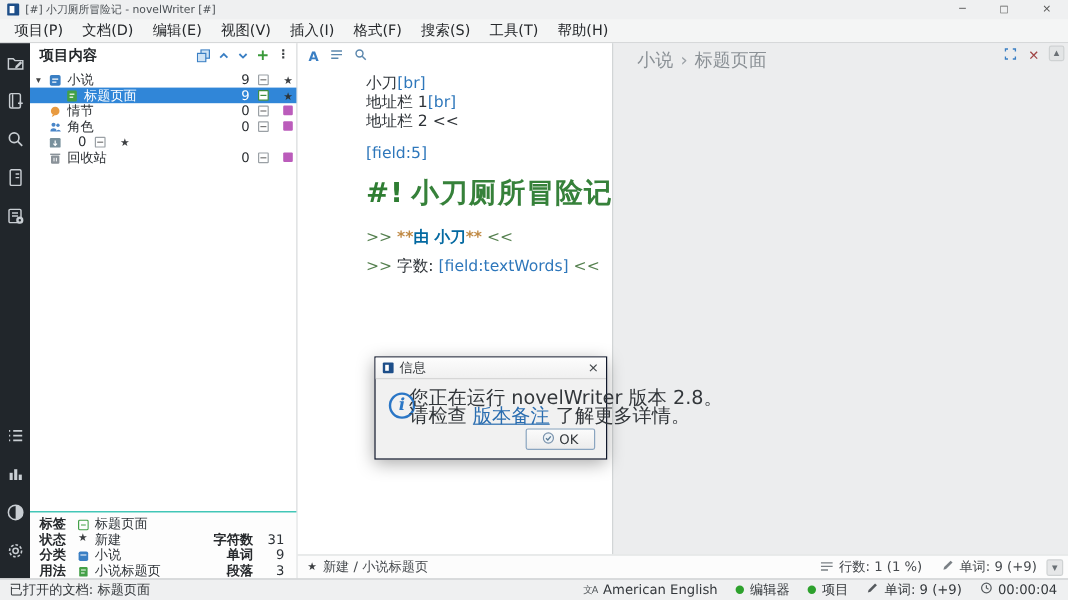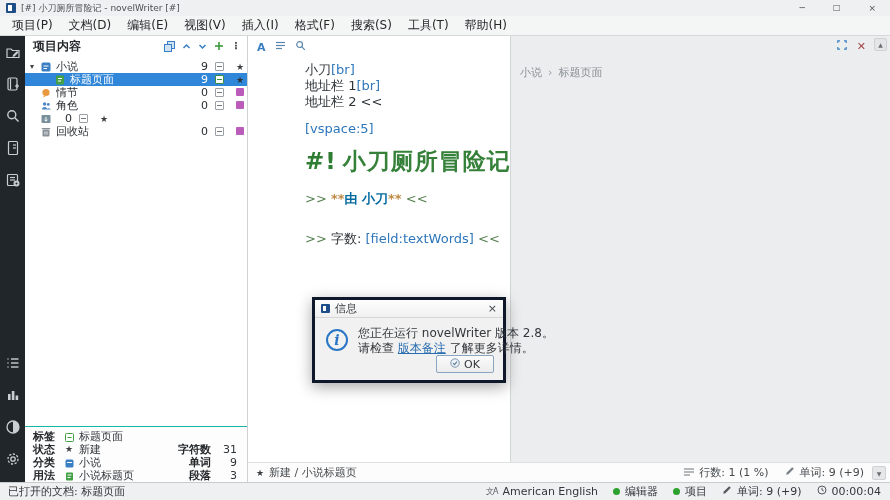--- a/index.html
+++ b/index.html
@@ -71,50 +71,50 @@
   .editor { position:absolute; top:0; bottom:20px; left:248px; width:262px; background:#ffffff; }
   .ed-header { position:absolute; top:4px; left:9px; display:flex; align-items:center; gap:9px; }
   .ed-a { color:#3a7fc4; font-weight:bold; font-size:11px; line-height:11px; }
   .ed-content { position:absolute; top:26px; left:57px; right:4px; font-size:13px; line-height:16px; white-space:nowrap; }
   .tag { color:#2e77bb; }
   .plain { color:#2e3338; }
   .vspace { margin-top:11px; }
   .headline { margin-top:8px; font-size:23px; line-height:32px; font-weight:bold; color:#36813a; letter-spacing:1px;text-align:right; }
   .headline .hmark { color:#2e7d32; margin-right:6px; }
   .l-by { margin-top:14px; }
-  .l-wc { margin-top:24px; }
+  .l-wc { margin-top:8px; }
   .align { color:#55804f; }
   .bmark { color:#c08a45; font-weight:bold; }
   .bold-orange { color:#0369a1; font-weight:bold; }
 
   
   .viewer { position:absolute; top:0; bottom:20px; left:510px; right:0; background:#ecedee; border-left:1px solid #d2d5d6; }
-  .vw-header { position:absolute; top:5px; left:9px; color:#8b9196; font-size:11px;margin-top:24px; }
+  .vw-header { position:absolute; top:5px; left:20px; color:#8b9196; font-size:15px; }
   .crumb-sep { margin:0 6px; color:#9aa0a5; }
   .vw-tools { position:absolute; top:4px; right:24px; display:flex; gap:10px; align-items:center; }
   .vw-close { color:#a04545; font-size:11px; line-height:11px; }
   .sb-btn { position:absolute; right:3px; width:13px; height:13px; background:#e3e5e6; border:1px solid #cfd2d3; border-radius:2px; display:flex; align-items:center; justify-content:center; font-size:6px; color:#6a7075; }
   .sb-up { top:2px; }
 
   
   .panel-footer { position:absolute; left:248px; right:0; bottom:0; height:20px; background:#fcfcfc; border-top:1px solid #dddfe0; display:flex; align-items:center; font-size:11px; color:#45494d; }
   .pf-left { display:flex; align-items:center; gap:5px; padding-left:8px; flex:1; }
   .pf-right { display:flex; align-items:center; gap:16px; padding-right:26px; }
   .pf-item { display:flex; align-items:center; gap:5px; }
   .pf-sb-down { position:absolute; right:4px; top:3px; width:14px; height:14px; background:#e6e7e8; border:1px solid #cfd2d3; border-radius:2px; display:flex; align-items:center; justify-content:center; font-size:6px; color:#6a7075; }
 
   
-  .dialog { position:absolute; left:312px; top:261px; width:194px; height:86px; background:#f1f1f1; border:3px solid #0f172a; box-shadow:0 4px 14px rgba(0,0,0,.35); }
+  .dialog { position:absolute; left:312px; top:261px; width:194px; height:86px; background:#f1f1f1; border:1px solid #0f172a; box-shadow:0 4px 14px rgba(0,0,0,.35); }
   .dlg-title { height:18px; background:linear-gradient(#fdfdfd,#f0f0f0); border-bottom:1px solid #d6d6d6; display:flex; align-items:center; padding:0 6px; }
   .dlg-icon { width:9px; height:9px; background:#1d4e89; border-radius:1px; margin-right:5px; position:relative; }
   .dlg-icon::after { content:""; position:absolute; left:2px; top:2px; width:3px; height:5px; background:#fff; }
   .dlg-title-text { flex:1; font-size:11px; color:#33373b; }
   .dlg-close { color:#44484c; font-size:11px; line-height:11px; }
   .dlg-info { position:absolute; left:11px; top:29px; width:22px; height:22px; border:2px solid #2a76c6; border-radius:50%; color:#2a76c6; font-family:"DejaVu Serif","Liberation Serif",serif; font-style:italic; font-weight:bold; font-size:14px; display:flex; align-items:center; justify-content:center; }
-  .dlg-text { position:absolute; left:43px; top:26px; font-size:12px; line-height:15px; color:#33373b; white-space:nowrap; }
+  .dlg-text { position:absolute; left:28px; top:26px; font-size:16px; line-height:15px; color:#33373b; white-space:nowrap; }
   .dlg-link { color:#2a6db0; text-decoration:underline; }
   .dlg-ok { position:absolute; right:9px; bottom:7px; width:58px; height:18px; border:1px solid #8aa5c0; border-radius:2px; background:linear-gradient(#fbfbfb,#ececec); display:flex; align-items:center; justify-content:center; gap:4px; font-size:11px; color:#33373b; }
 
   
   .statusbar { position:absolute; left:0; right:0; bottom:0; height:18px; background:#eff0f1; border-top:1px solid #c9cccd; display:flex; align-items:center; font-size:11px; color:#33373b; }
   .st-left { padding-left:8px; flex:1; }
   .st-right { display:flex; align-items:center; gap:15px; padding-right:9px; }
   .st-item { display:flex; align-items:center; gap:5px; }
   .green-dot { width:7px; height:7px; border-radius:50%; background:#2da12d; }
   .lang-icon { font-size:8px; color:#555a5e; letter-spacing:-1px; }
@@ -383,21 +383,21 @@
             </svg></span>
         <span><svg width="11" height="11" viewBox="0 0 11 11" fill="none" stroke="#5b87ad" stroke-width="1.2">
               <circle cx="4.6" cy="4.6" r="2.9"></circle>
               <line x1="6.8" y1="6.8" x2="9.8" y2="9.8"></line>
             </svg></span>
       </div>
       <div class="ed-content">
         <div><span class="plain">小刀</span><span class="tag">[br]</span></div>
         <div><span class="plain">地址栏 1</span><span class="tag">[br]</span></div>
         <div><span class="plain">地址栏 2 &lt;&lt;</span></div>
-        <div class="vspace"><span class="tag">[vspace:5]</span></div>
+        <div class="vspace"><span class="tag">[field:5]</span></div>
         <div class="headline"><span class="hmark">#!</span><span>小刀厕所冒险记</span></div>
         <div class="l-by"><span class="align">&gt;&gt; </span><span class="bmark">**</span><span class="bold-orange">由 小刀</span><span class="bmark">**</span><span class="align"> &lt;&lt;</span></div>
         <div class="l-wc"><span class="align">&gt;&gt; </span><span class="plain">字数: </span><span class="tag">[field:textWords]</span><span class="align"> &lt;&lt;</span></div>
       </div>
     </div>
 
     <div class="viewer">
       <div class="vw-header">
         <span>小说</span><span class="crumb-sep">›</span><span>标题页面</span>
       </div>

